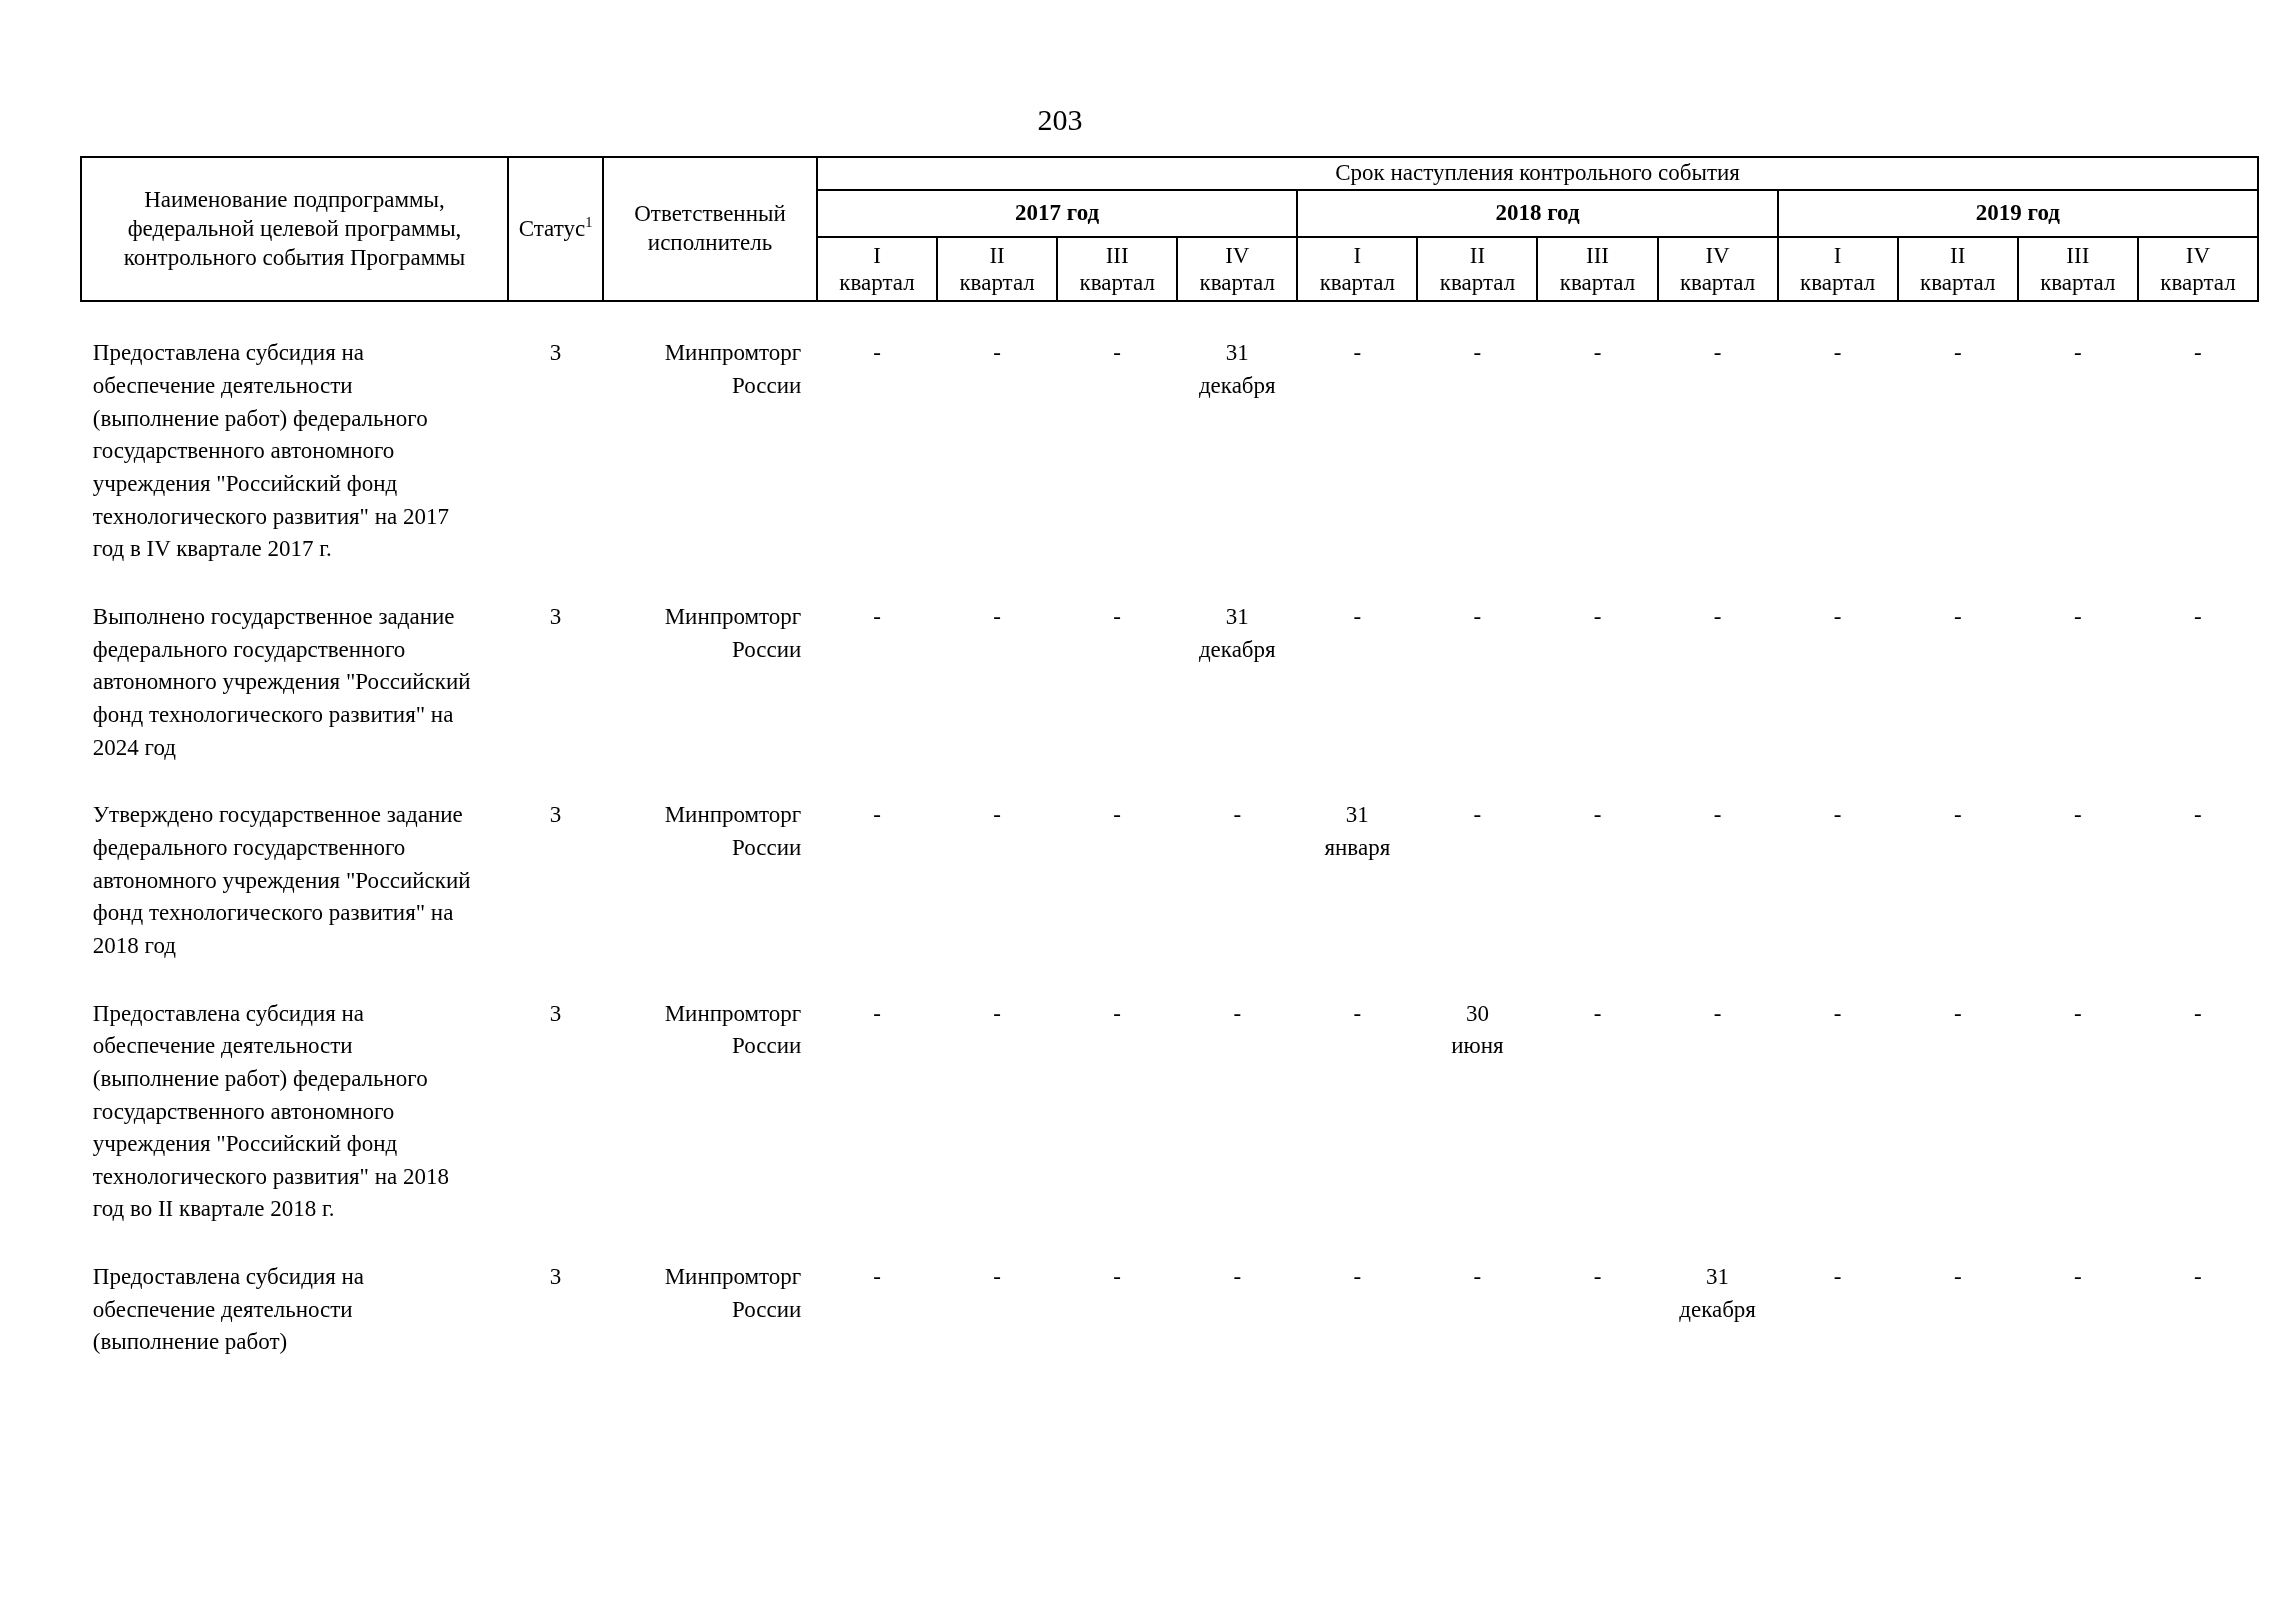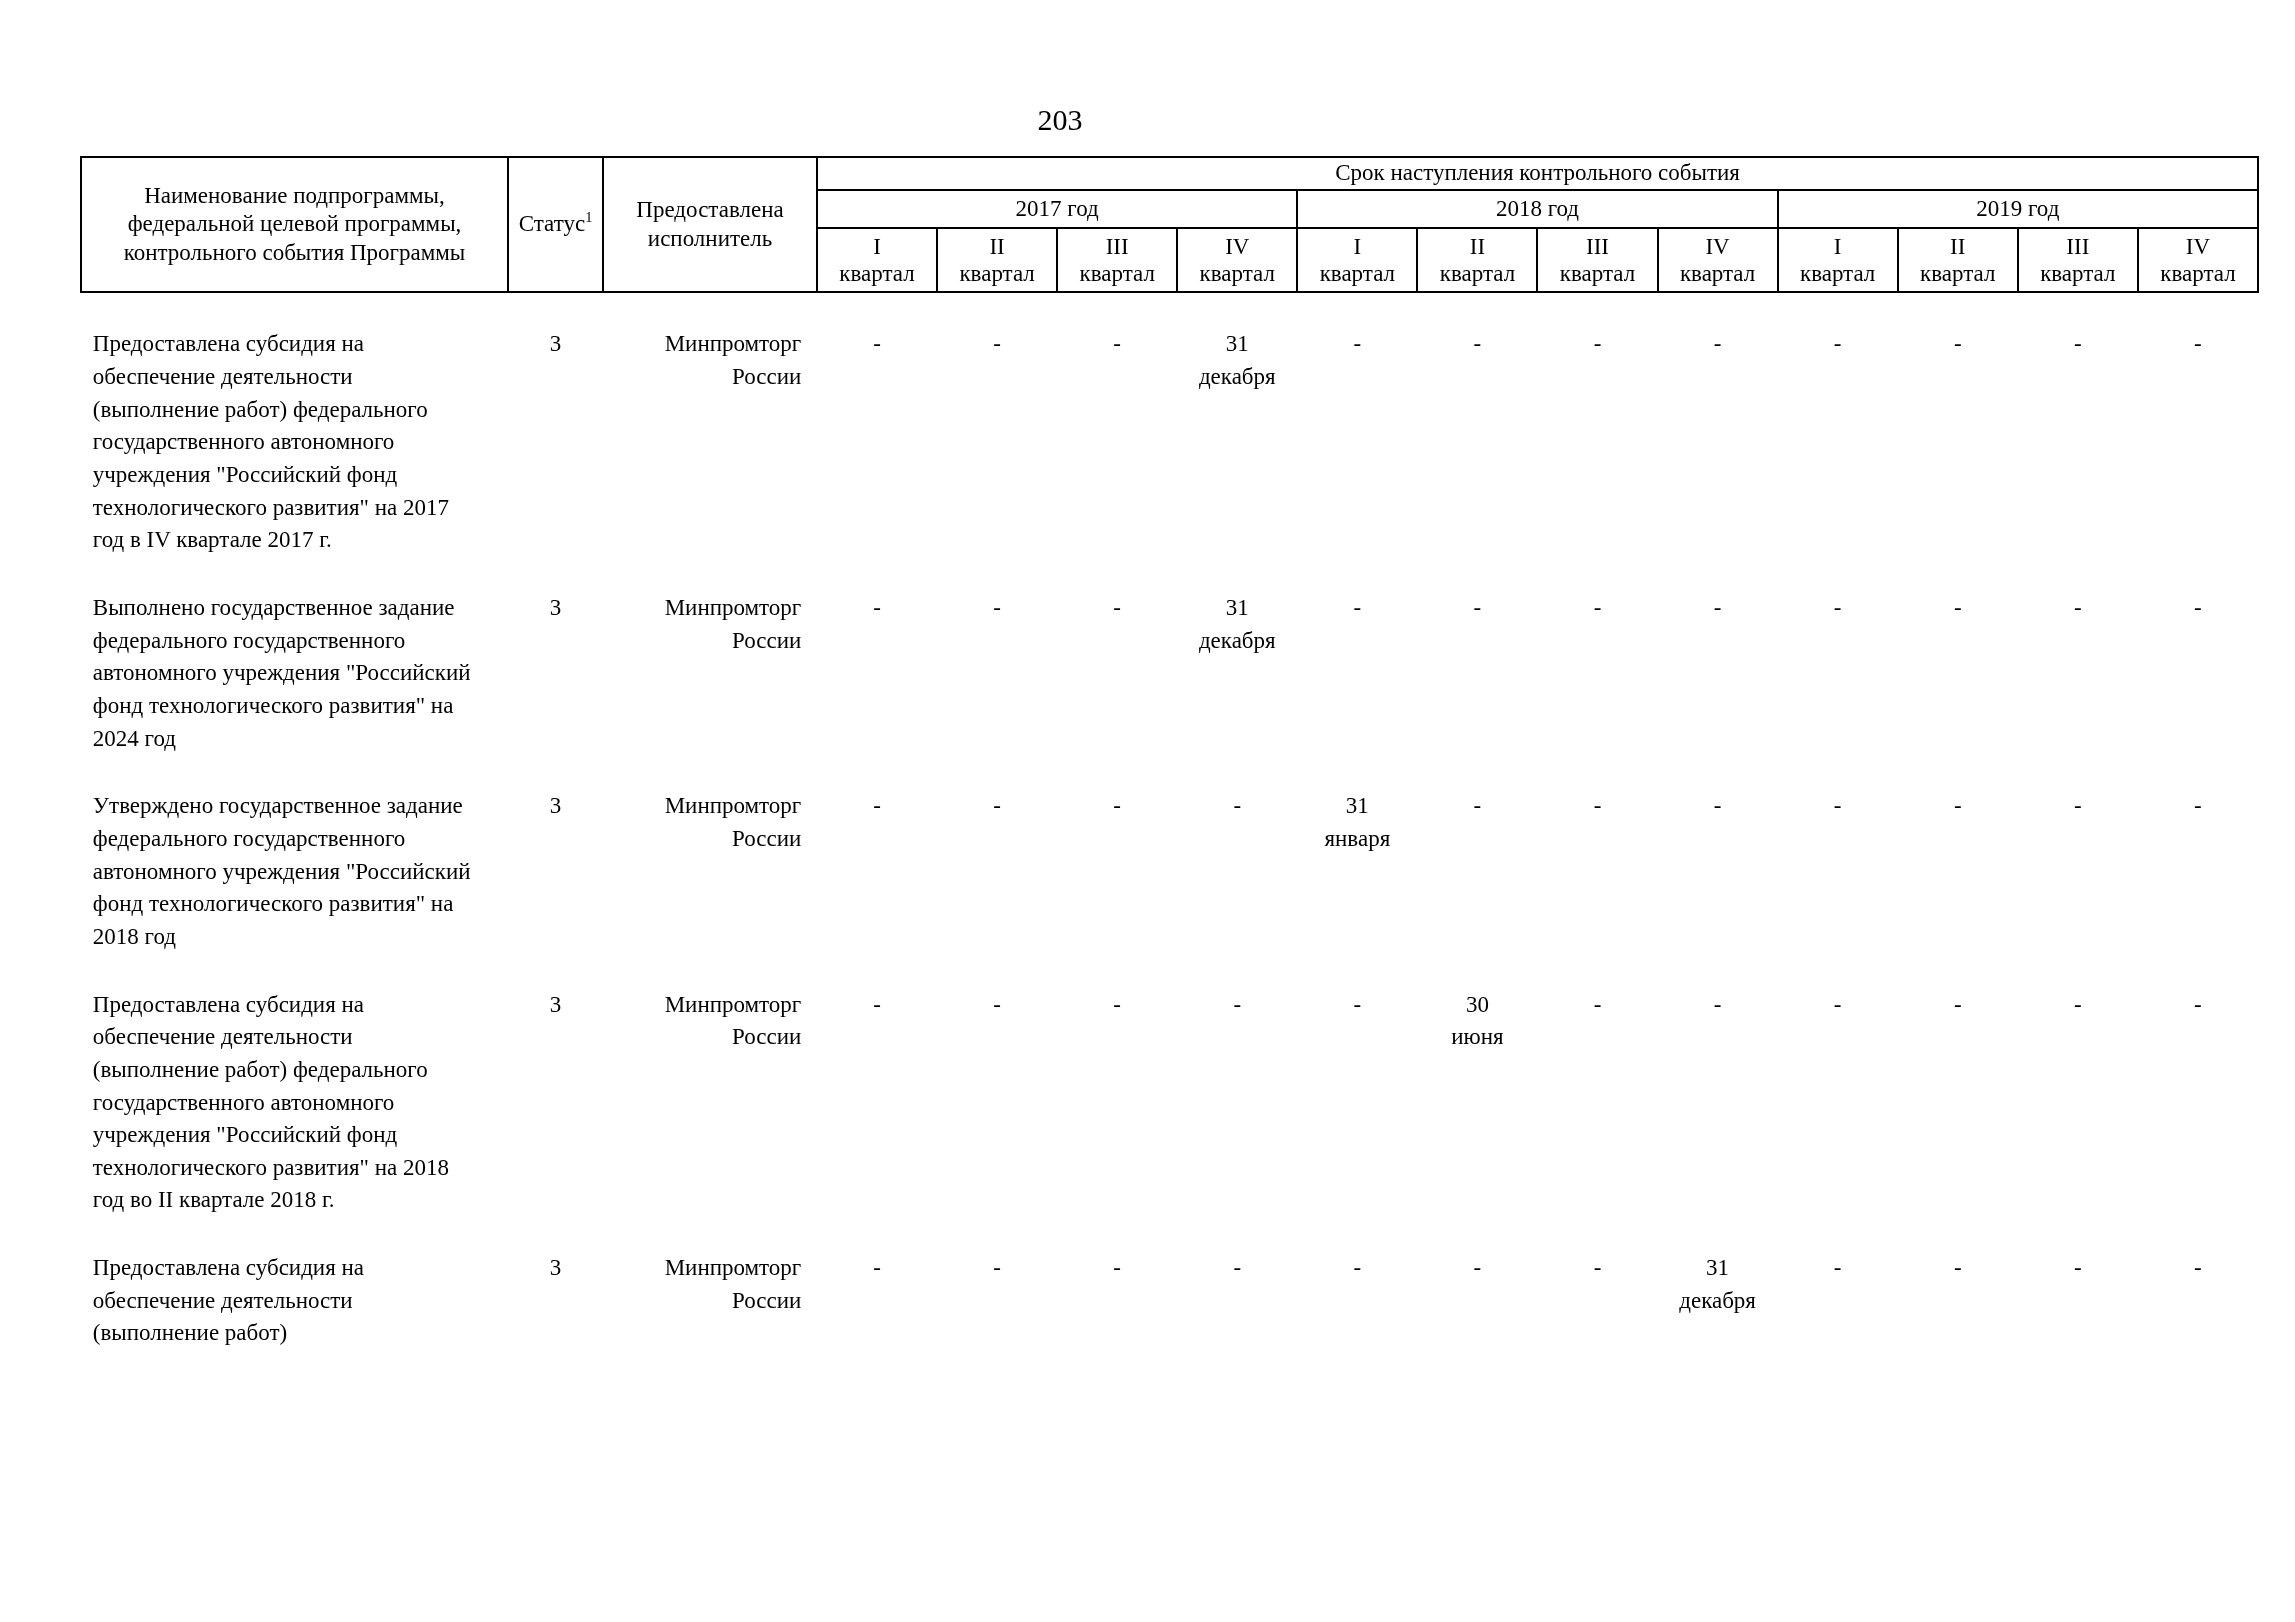--- a/index.html
+++ b/index.html
@@ -33,21 +33,21 @@
   thead th {
     border: 2px solid #000000;
     font-weight: normal;
     font-size: 23px;
     line-height: 1.25;
     text-align: center;
     vertical-align: middle;
     padding: 2.6px 5.2px;
   }
   th.deadline-h { height: 30px; padding: 1.3px 5.2px; }
-  tr.years-row th { height: 38px; padding: 1.3px 5.2px; }
+  tr.years-row th { height: 47px; padding: 1.3px 5.2px; font-weight: bold; }
   tr.quarters-row th { padding: 3.9px 2.6px; }
   tr.quarters-row th div { line-height: 1.18; }
   th.name-h { padding: 2.6px 15.7px; margin-top: 36px; }
   tbody td {
     border: none;
     vertical-align: top;
     font-size: 23px;
     line-height: 1.42;
     padding: 35px 2.6px 0 2.6px;
   }
@@ -68,21 +68,21 @@
     <colgroup>
       <col style="width:427px">
       <col style="width:95px">
       <col style="width:214px">
       <col span="12">
     </colgroup>
     <thead>
       <tr>
         <th rowspan="3" class="name-h">Наименование подпрограммы, федеральной целевой программы, контрольного события Программы</th>
         <th rowspan="3" class="status-h"><span>Статус</span><sup>1</sup></th>
-        <th rowspan="3" class="exec-h">Предоставлена исполнитель</th>
+        <th rowspan="3" class="exec-h">Ответственный исполнитель</th>
         <th colspan="12" class="deadline-h">Срок наступления контрольного события</th>
       </tr>
       <tr id="years-row" class="years-row">
           <th colspan="4">2017 год</th>
           <th colspan="4">2018 год</th>
           <th colspan="4">2019 год</th>
         </tr>
       <tr id="quarters-row" class="quarters-row">
           <th>
             <div>I</div>

